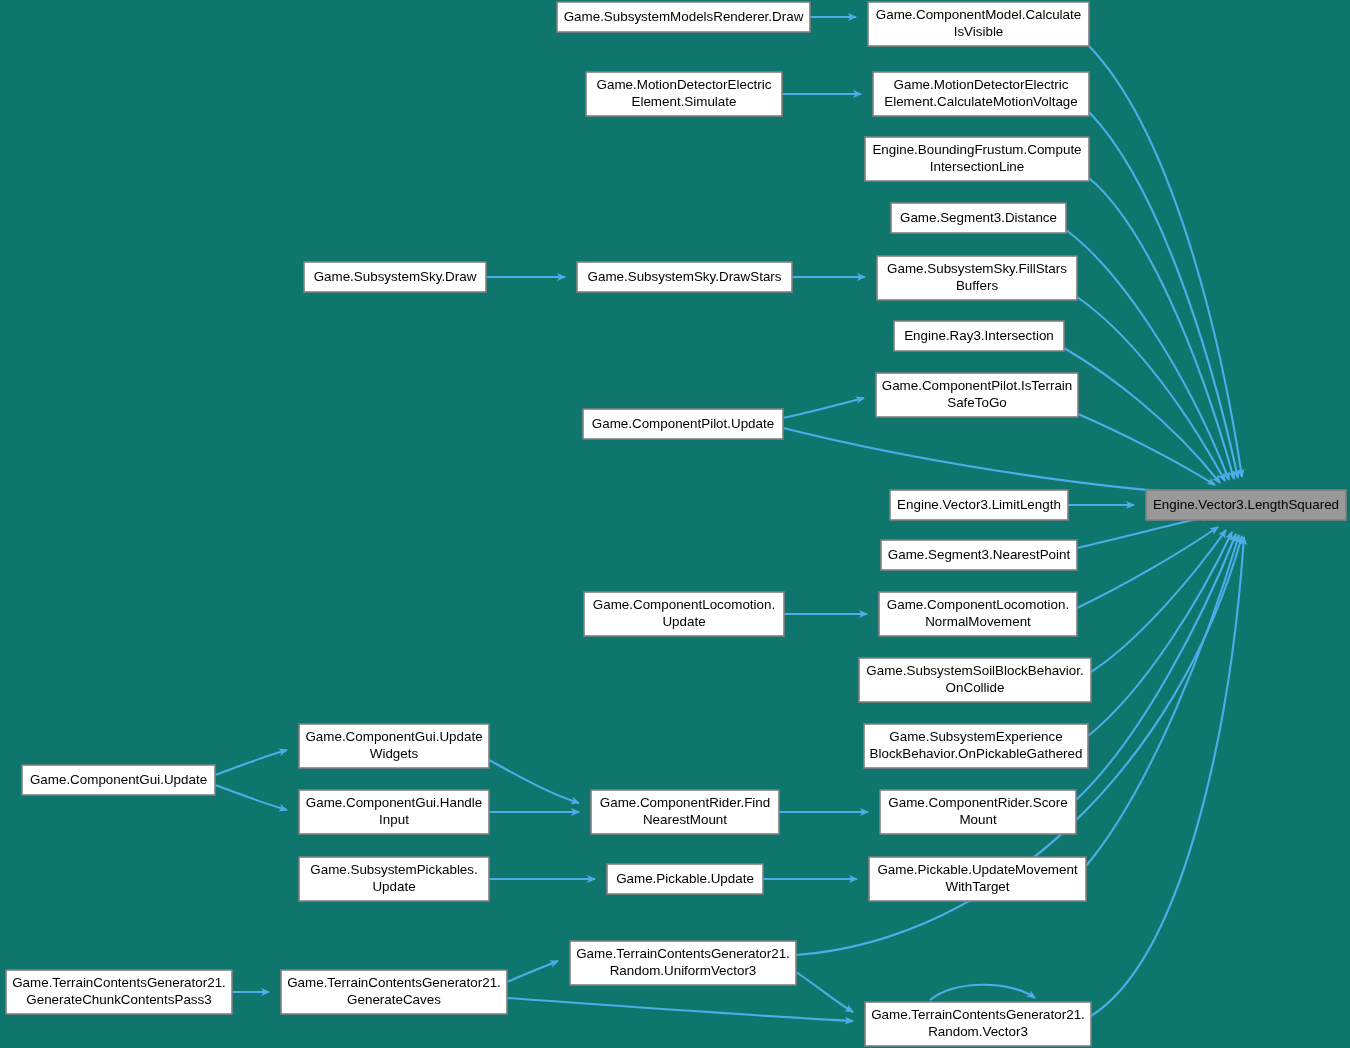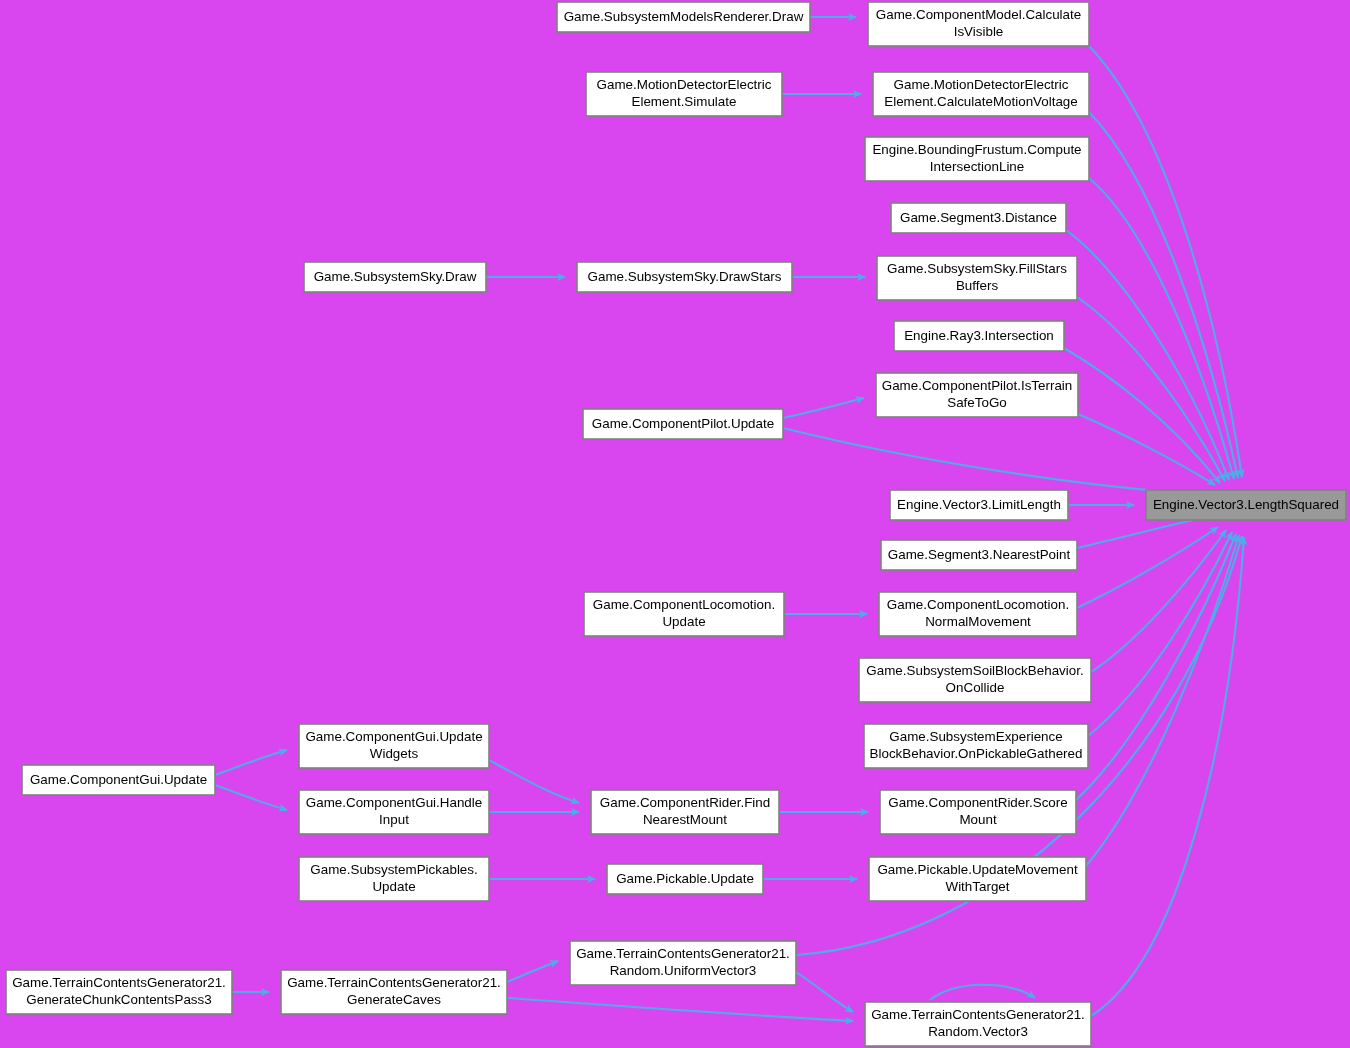--- a/index.html
+++ b/index.html
@@ -4,21 +4,21 @@
 <style>
   html, body {
     margin: 0;
     padding: 0;
     background: #000000;
   }
   #canvas-wrap {
     position: relative;
     width: 1350px;
     height: 1048px;
-    background: #d946ef;
+    background: #0f766e;
     overflow: hidden;
     font-family: "Liberation Sans", sans-serif;
   }
   svg#graph {
     position: absolute;
     left: 0;
     top: 0;
     width: 1350px;
     height: 1048px;
   }

